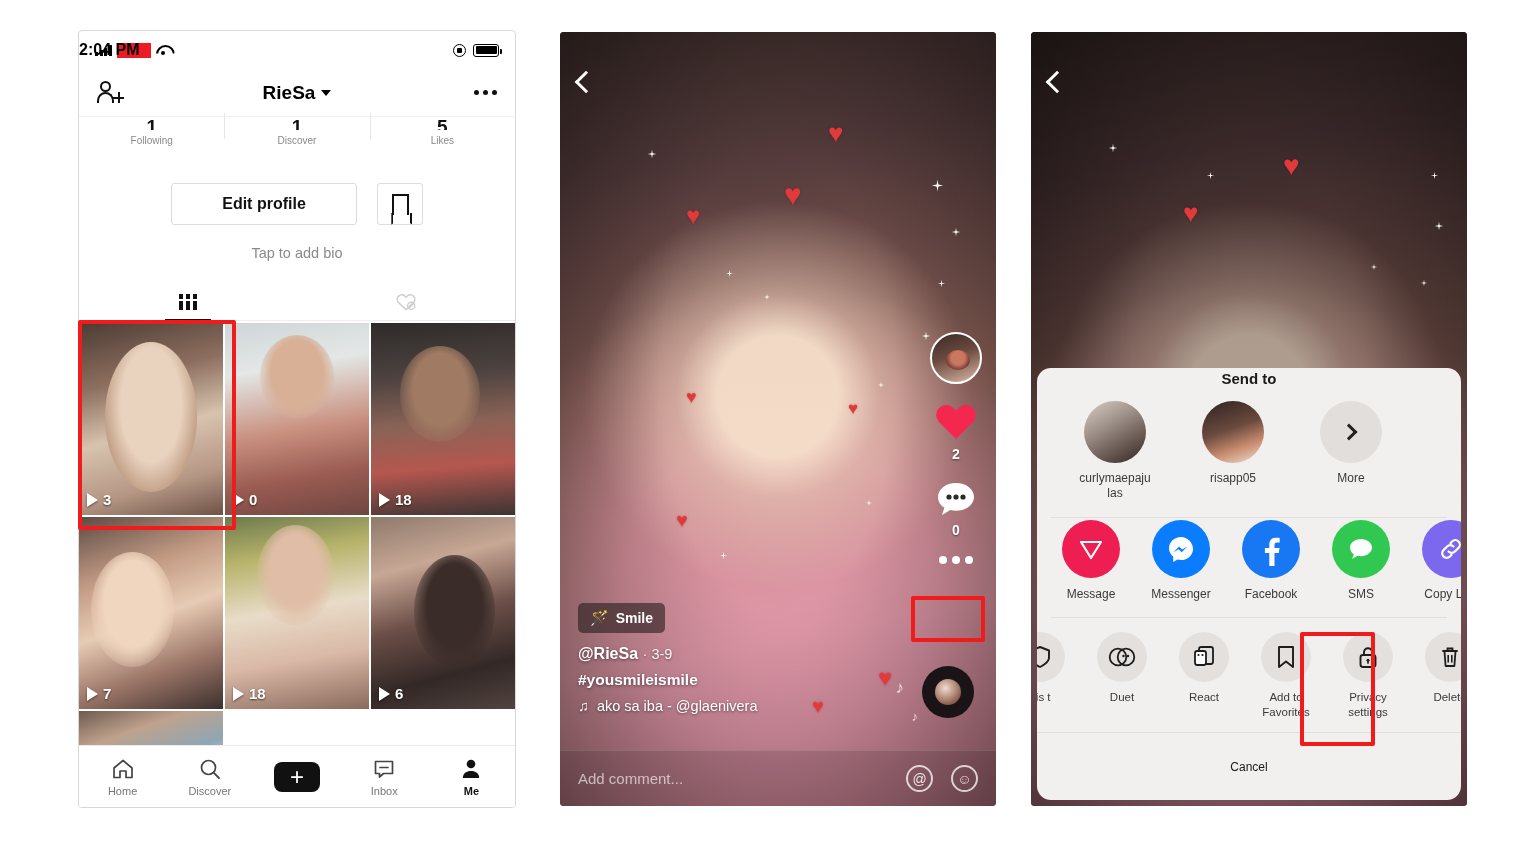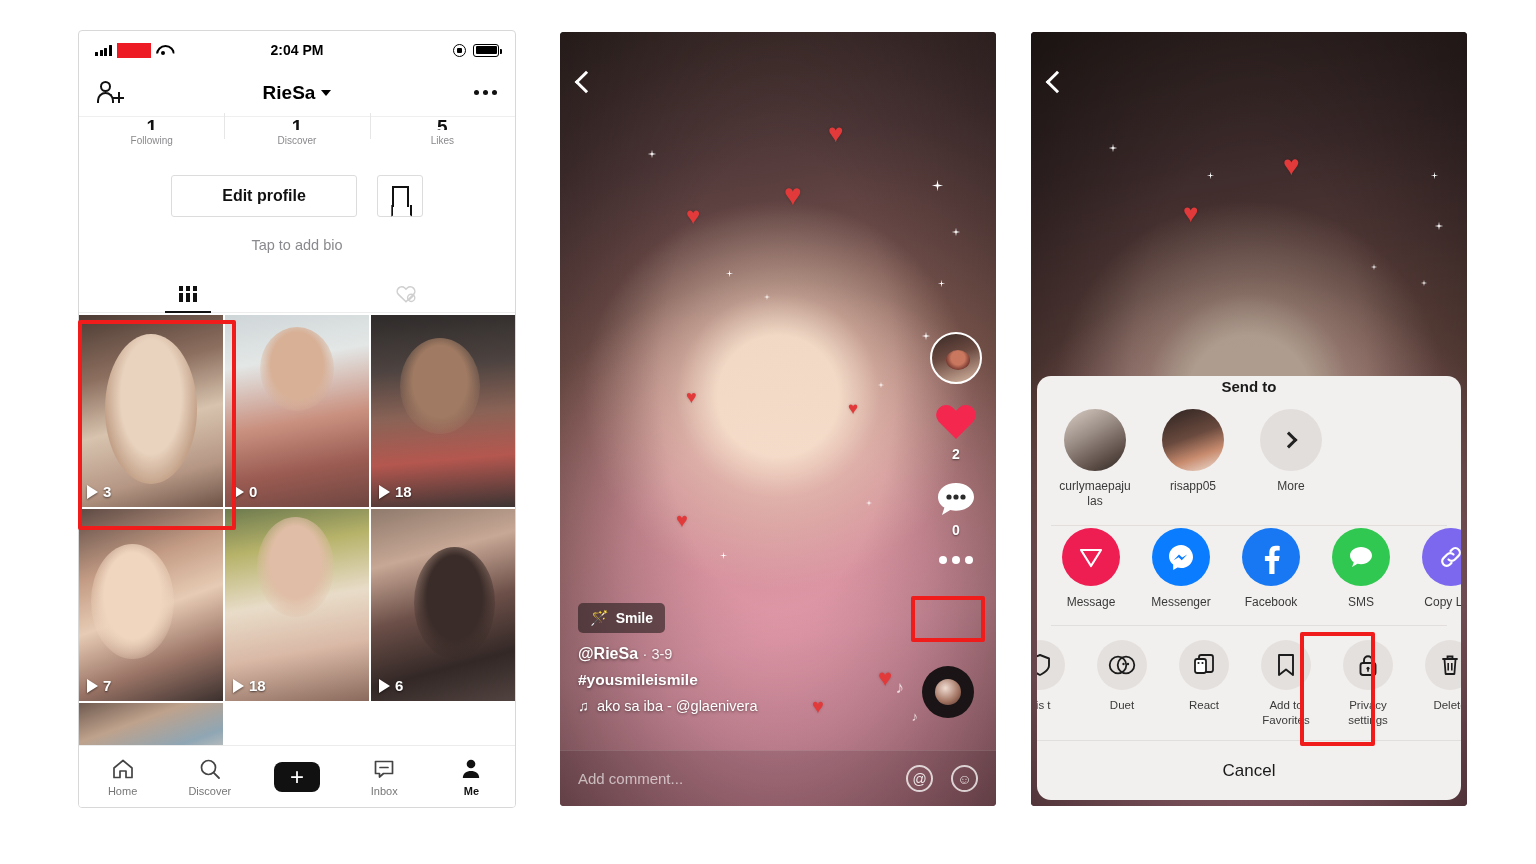--- a/index.html
+++ b/index.html
@@ -35,22 +35,22 @@
   .wifi { width: 15px; height: 12px; position: relative; }
   .wifi::before{
     content:""; position:absolute; left:0; top:1px; width:15px; height:15px;
     border:2.5px solid #000; border-radius:50%;
     clip-path: polygon(0 0,100% 0,100% 45%,0 45%);
   }
   .wifi::after{
     content:""; position:absolute; left:5.5px; top:7px;
     width:4px;height:4px;background:#000;border-radius:50%;
   }
-  .sb-time { position:absolute; left:0; right:0; text-align:center;
-             font-size:14px; font-weight:700; pointer-events:none; }
+  .sb-time { position:absolute; left:0; right:0; 
+             font-size:16px; font-weight:700; pointer-events:none; }
   .sb-right { margin-left:auto; display:flex; align-items:center; gap:7px; }
   .rotlock { width:13px;height:13px;border:1.6px solid #000;border-radius:50%;position:relative;}
   .rotlock::after{content:"";position:absolute;left:3px;top:3px;width:5px;height:5px;background:#000;border-radius:1px;}
   .batt { width:26px;height:13px;border:1.6px solid #000;border-radius:3px;position:relative;padding:1.5px;}
   .batt::after{content:"";position:absolute;right:-3.5px;top:4px;width:2px;height:5px;background:#000;border-radius:0 1px 1px 0;}
   .batt i{display:block;width:100%;height:100%;background:#000;border-radius:1px;}
 
   .p-header {
     height:48px; display:flex; align-items:center; padding:0 18px;
     position:relative; border-bottom:1px solid #efefef;
@@ -69,21 +69,21 @@
   .dots-h { margin-left:auto; display:flex; gap:4px; }
   .dots-h i { width:5px;height:5px;border-radius:50%;background:#111;display:block; }
 
   .stats-row { display:flex; height:44px; padding-top:0; }
   .stat { flex:1; text-align:center; position:relative; }
   .stat .num { font-size:19px;font-weight:700;color:#111;
                height:13px; overflow:hidden; line-height:19px; }
   .stat .lbl { font-size:10px; color:#8a8a8e; margin-top:5px; }
   .stat + .stat::before{content:"";position:absolute;left:0;top:-4px;width:1px;height:26px;background:#e6e6e6;}
 
-  .edit-row { display:flex; justify-content:center; align-items:center; gap:20px; margin-top:14px;}
+  .edit-row { display:flex; justify-content:center; align-items:center; gap:20px; margin-top:22px;}
   .btn-edit {
     width:186px;height:42px;border:1px solid #dcdcdc;border-radius:3px;
     background:#fff;font-size:16px;font-weight:700;color:#111;
     display:flex;align-items:center;justify-content:center;
   }
   .btn-book { width:46px;height:42px;border:1px solid #dcdcdc;border-radius:3px;
               background:#fff;display:flex;align-items:center;justify-content:center;}
   .bk { width:17px;height:21px;border:2.2px solid #111;border-bottom:none;
         position:relative; }
   .bk::after{content:"";position:absolute;left:-2.2px;bottom:-10px;width:17px;height:12px;
@@ -193,40 +193,40 @@
   
   #panel-share {
     left:1031px; top:32px; width:436px; height:774px;
     border-radius:4px; background:#1c1415; overflow:hidden;
   }
   .sheet{position:absolute;left:6px;right:6px;bottom:6px;
          background:#f2f0ef;border-radius:14px;overflow:hidden;}
   .sheet-sec{padding:2px 0 10px;}
   .sheet-title{text-align:center;font-size:15px;font-weight:700;color:#1a1a1a;margin-bottom:14px;}
   .sendto-row{display:flex;gap:26px;padding:0 22px;}
-  .send-item{width:72px;display:flex;flex-direction:column;align-items:center;gap:8px;}
+  .send-item{width:72px;display:flex;flex-direction:column;align-items:center;gap:8px;margin-left:20px;}
   .send-av{width:62px;height:62px;border-radius:50%;overflow:hidden;background:#cfc6c0;position:relative;}
   .send-name{font-size:12px;color:#3a3a3a;text-align:center;line-height:1.25;word-break:break-all;}
   .more-circle{width:62px;height:62px;border-radius:50%;background:#e2dedb;
                display:flex;align-items:center;justify-content:center;}
   .more-chev{width:12px;height:12px;border-right:3px solid #222;border-top:3px solid #222;
              transform:rotate(45deg);margin-left:-4px;}
   .divider{height:1px;background:#e2dedb;margin:6px 14px 0;}
   .shareto-row{display:flex;gap:22px;padding:0 20px;overflow:hidden;}
   .share-item{width:68px;display:flex;flex-direction:column;align-items:center;gap:9px;flex:0 0 auto;}
   .share-circle{width:58px;height:58px;border-radius:50%;display:flex;align-items:center;
                 justify-content:center;color:#fff;}
   .share-name{font-size:12px;color:#3a3a3a;white-space:nowrap;}
   .actions-row{display:flex;gap:16px;padding:14px 14px 12px;overflow:hidden;}
   .act-item{width:66px;display:flex;flex-direction:column;align-items:center;gap:8px;flex:0 0 auto;}
   .act-circle{width:50px;height:50px;border-radius:50%;background:#e4e0dd;
               display:flex;align-items:center;justify-content:center;}
   .act-name{font-size:11.5px;color:#3a3a3a;text-align:center;line-height:1.3;}
-  .cancel-bar{border-top:1px solid #e2dedb;height:60px;display:flex;align-items:center;
-              justify-content:center;font-size:17px;color:#1a1a1a;}
+  .cancel-bar{border-top:1px solid #e2dedb;height:68px;display:flex;align-items:center;
+              justify-content:center;font-size:12px;color:#1a1a1a;}
 
   
   .annot{position:absolute;border:4px solid #f01b1b;pointer-events:none;border-radius:2px;}
 </style>
 </head>
 <body>
 
 <div class="stage">
 
   <div class="panel" id="panel-profile">

